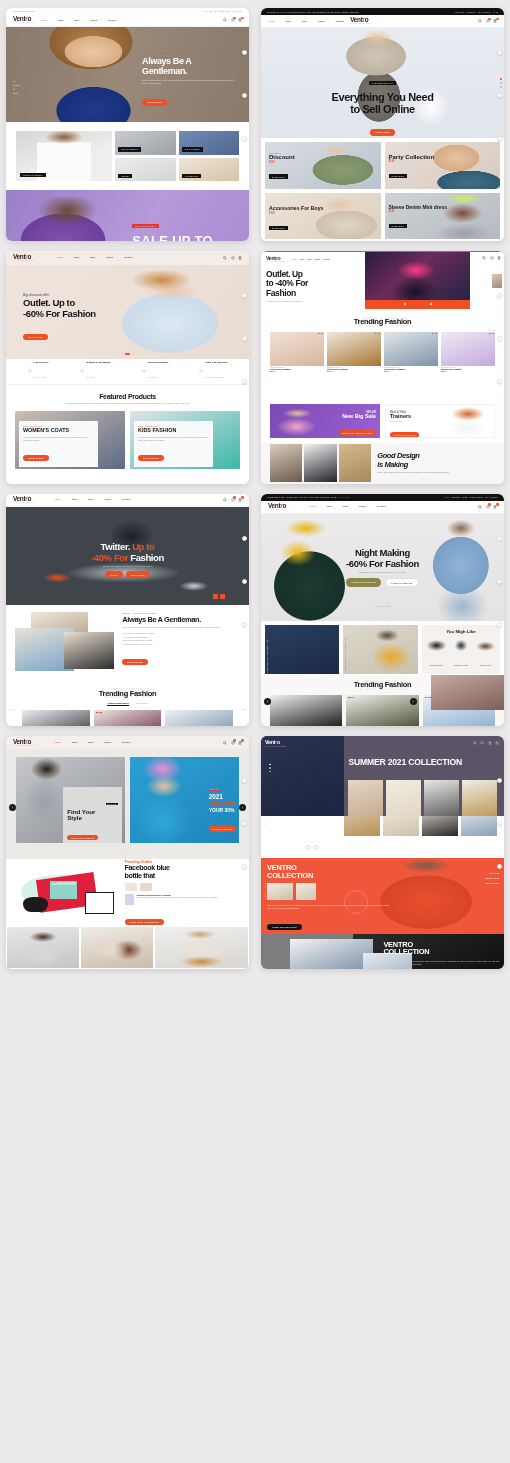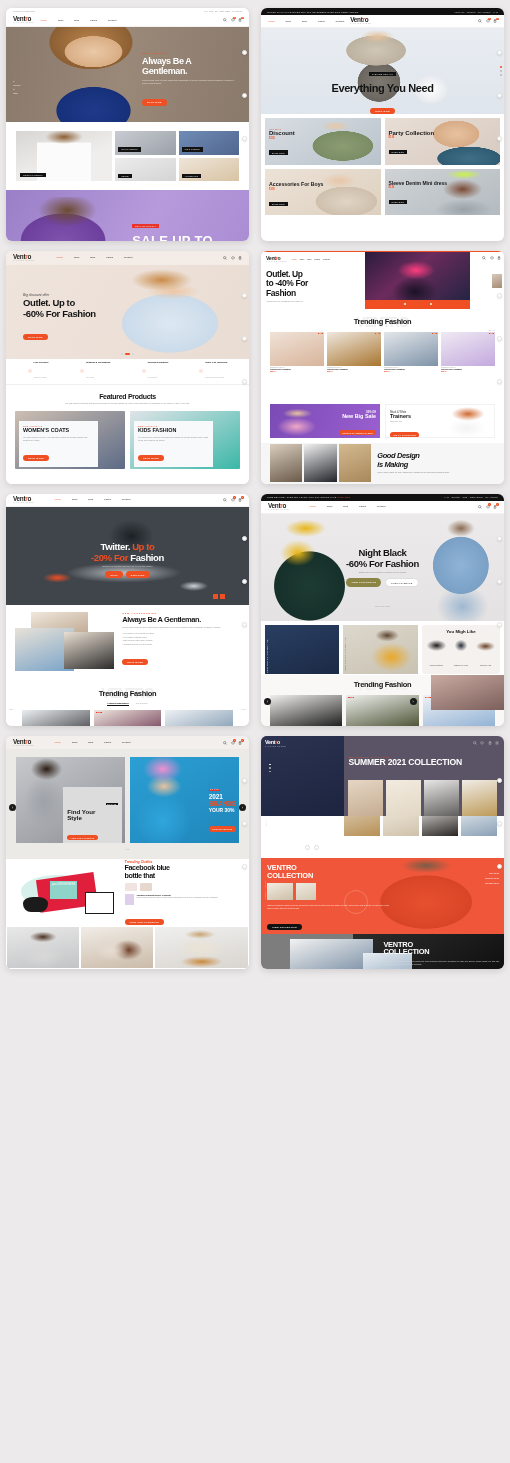--- a/index.html
+++ b/index.html
@@ -224,29 +224,30 @@
           <span class="ic">
               <svg viewBox="0 0 24 24" fill="none" stroke="#333" stroke-width="2.6">
                 <path d="M6 8h12l-1 12H7z"></path>
                 <path d="M9 8V5a3 3 0 016 0v3"></path>
               </svg>
               <i class="cnt">2</i>
             </span>
         </div>
       </div>
 
-      <div class="hero" style="height:86px;background:linear-gradient(180deg,#e9edf2,#dfe5ec);padding-left:32px;">
+      <div class="hero" style="height:110px;background:linear-gradient(180deg,#e9edf2,#dfe5ec);padding-left:32px;">
         <div class="ph" style="left:33%;top:2%;width:30%;height:92%;background:
              radial-gradient(ellipse 34% 12% at 50% 8%,#e6c39e 0%,transparent 70%),
              radial-gradient(ellipse 56% 26% at 48% 26%,#cfc6b6 0%,#bdb2a0 72%,transparent 74%),
              radial-gradient(ellipse 40% 34% at 52% 66%,#7e7a72 0%,#6a665f 72%,transparent 74%);"></div>
         <div class="ph" style="left:60%;top:52%;width:20%;height:48%;background:radial-gradient(ellipse 46% 46% at 50% 40%,#fff 0%,#e6e9ee 74%,transparent 76%);"></div>
         <div style="position:absolute;left:0;right:0;top:38%;text-align:center;z-index:3;">
           <span class="tag">FASHION FOR ALL</span>
           <div class="h-title" style="font-size:11px;color:#141414;margin-top:3px;">Everything You Need</div>
+          <div class="h-title" style="font-size:11px;color:#141414;">to Sell Online</div>
           <div style="margin-top:4px;"><span class="btn">SHOP NOW</span></div>
         </div>
         <div class="sidedot">
             <i class="on"></i>
             <i></i>
             <i></i>
           </div>
       </div>
 
       <div class="sec" style="height:105px;padding:4px;">
@@ -575,21 +576,21 @@
              radial-gradient(ellipse 16% 28% at 52% 22%,#1d2126 0%,transparent 72%),
              radial-gradient(ellipse 40% 16% at 48% 66%,#b9bcc0 0%,transparent 74%),
              radial-gradient(ellipse 10% 8% at 14% 72%,#f04e23 0%,transparent 74%),
              radial-gradient(ellipse 10% 8% at 84% 82%,#cfd2d6 0%,transparent 74%);"></div>
         <div style="position:absolute;left:0;right:0;top:36%;text-align:center;z-index:4;">
           <div class="h-title" style="font-size:9.5px;">
             <span style="color:#fff;">Twitter.</span>
             <span style="color:#f04e23;">Up to</span>
           </div>
           <div class="h-title" style="font-size:9.5px;">
-            <span style="color:#f04e23;">-20% For</span>
+            <span style="color:#f04e23;">-40% For</span>
             <span style="color:#fff;">Fashion</span>
           </div>
           <div class="desc" style="color:#cfd3d7;margin-top:2px;">Browse our collection and save up to 60% this season</div>
           <div style="margin-top:3px;display:flex;gap:3px;justify-content:center;">
             <span class="btn">SHOP</span>
             <span class="btn">DISCOVER</span>
           </div>
         </div>
         <div style="position:absolute;right:24px;bottom:6px;display:flex;gap:2px;">
           <i style="width:5px;height:5px;background:#f04e23;display:block;"></i>
@@ -687,21 +688,21 @@
       <div class="hero" style="height:107px;background:linear-gradient(180deg,#eceaea,#e4e2e2);">
         <div class="ph" style="left:0;top:4%;width:40%;height:96%;background:
              radial-gradient(ellipse 30% 12% at 46% 10%,#e8b616 0%,transparent 70%),
              radial-gradient(ellipse 26% 18% at 38% 34%,#e8b616 0%,transparent 70%),
              radial-gradient(ellipse 50% 46% at 50% 66%,#1d3b33 0%,#16302a 72%,transparent 74%);"></div>
         <div class="ph" style="right:0;top:4%;width:34%;height:96%;background:
              radial-gradient(ellipse 24% 12% at 48% 10%,#8a6a50 0%,transparent 70%),
              radial-gradient(ellipse 46% 38% at 48% 46%,#8fb3d6 0%,#7aa0c6 72%,transparent 74%),
              radial-gradient(ellipse 42% 28% at 50% 86%,#9fb8d0 0%,transparent 74%);"></div>
         <div style="position:absolute;left:0;right:0;top:32%;text-align:center;z-index:4;">
-          <div class="h-title" style="font-size:9.5px;color:#141414;">Night Black</div>
+          <div class="h-title" style="font-size:9.5px;color:#141414;">Night Making</div>
           <div class="h-title" style="font-size:9.5px;color:#141414;">-60% For Fashion</div>
           <div class="desc" style="margin-top:2px;">Browse the new collection of clothes for the season</div>
           <div style="margin-top:4px;display:flex;gap:4px;justify-content:center;">
             <span class="btn olive">VIEW COLLECTION</span>
             <span class="btn" style="background:#fff;color:#333;border:.4px solid #ddd;">TODAY'S DEALS</span>
           </div>
           <div style="font-size:1.8px;color:#aaa;margin-top:18px;">Shop Winter Sales</div>
         </div>
       </div>
 

